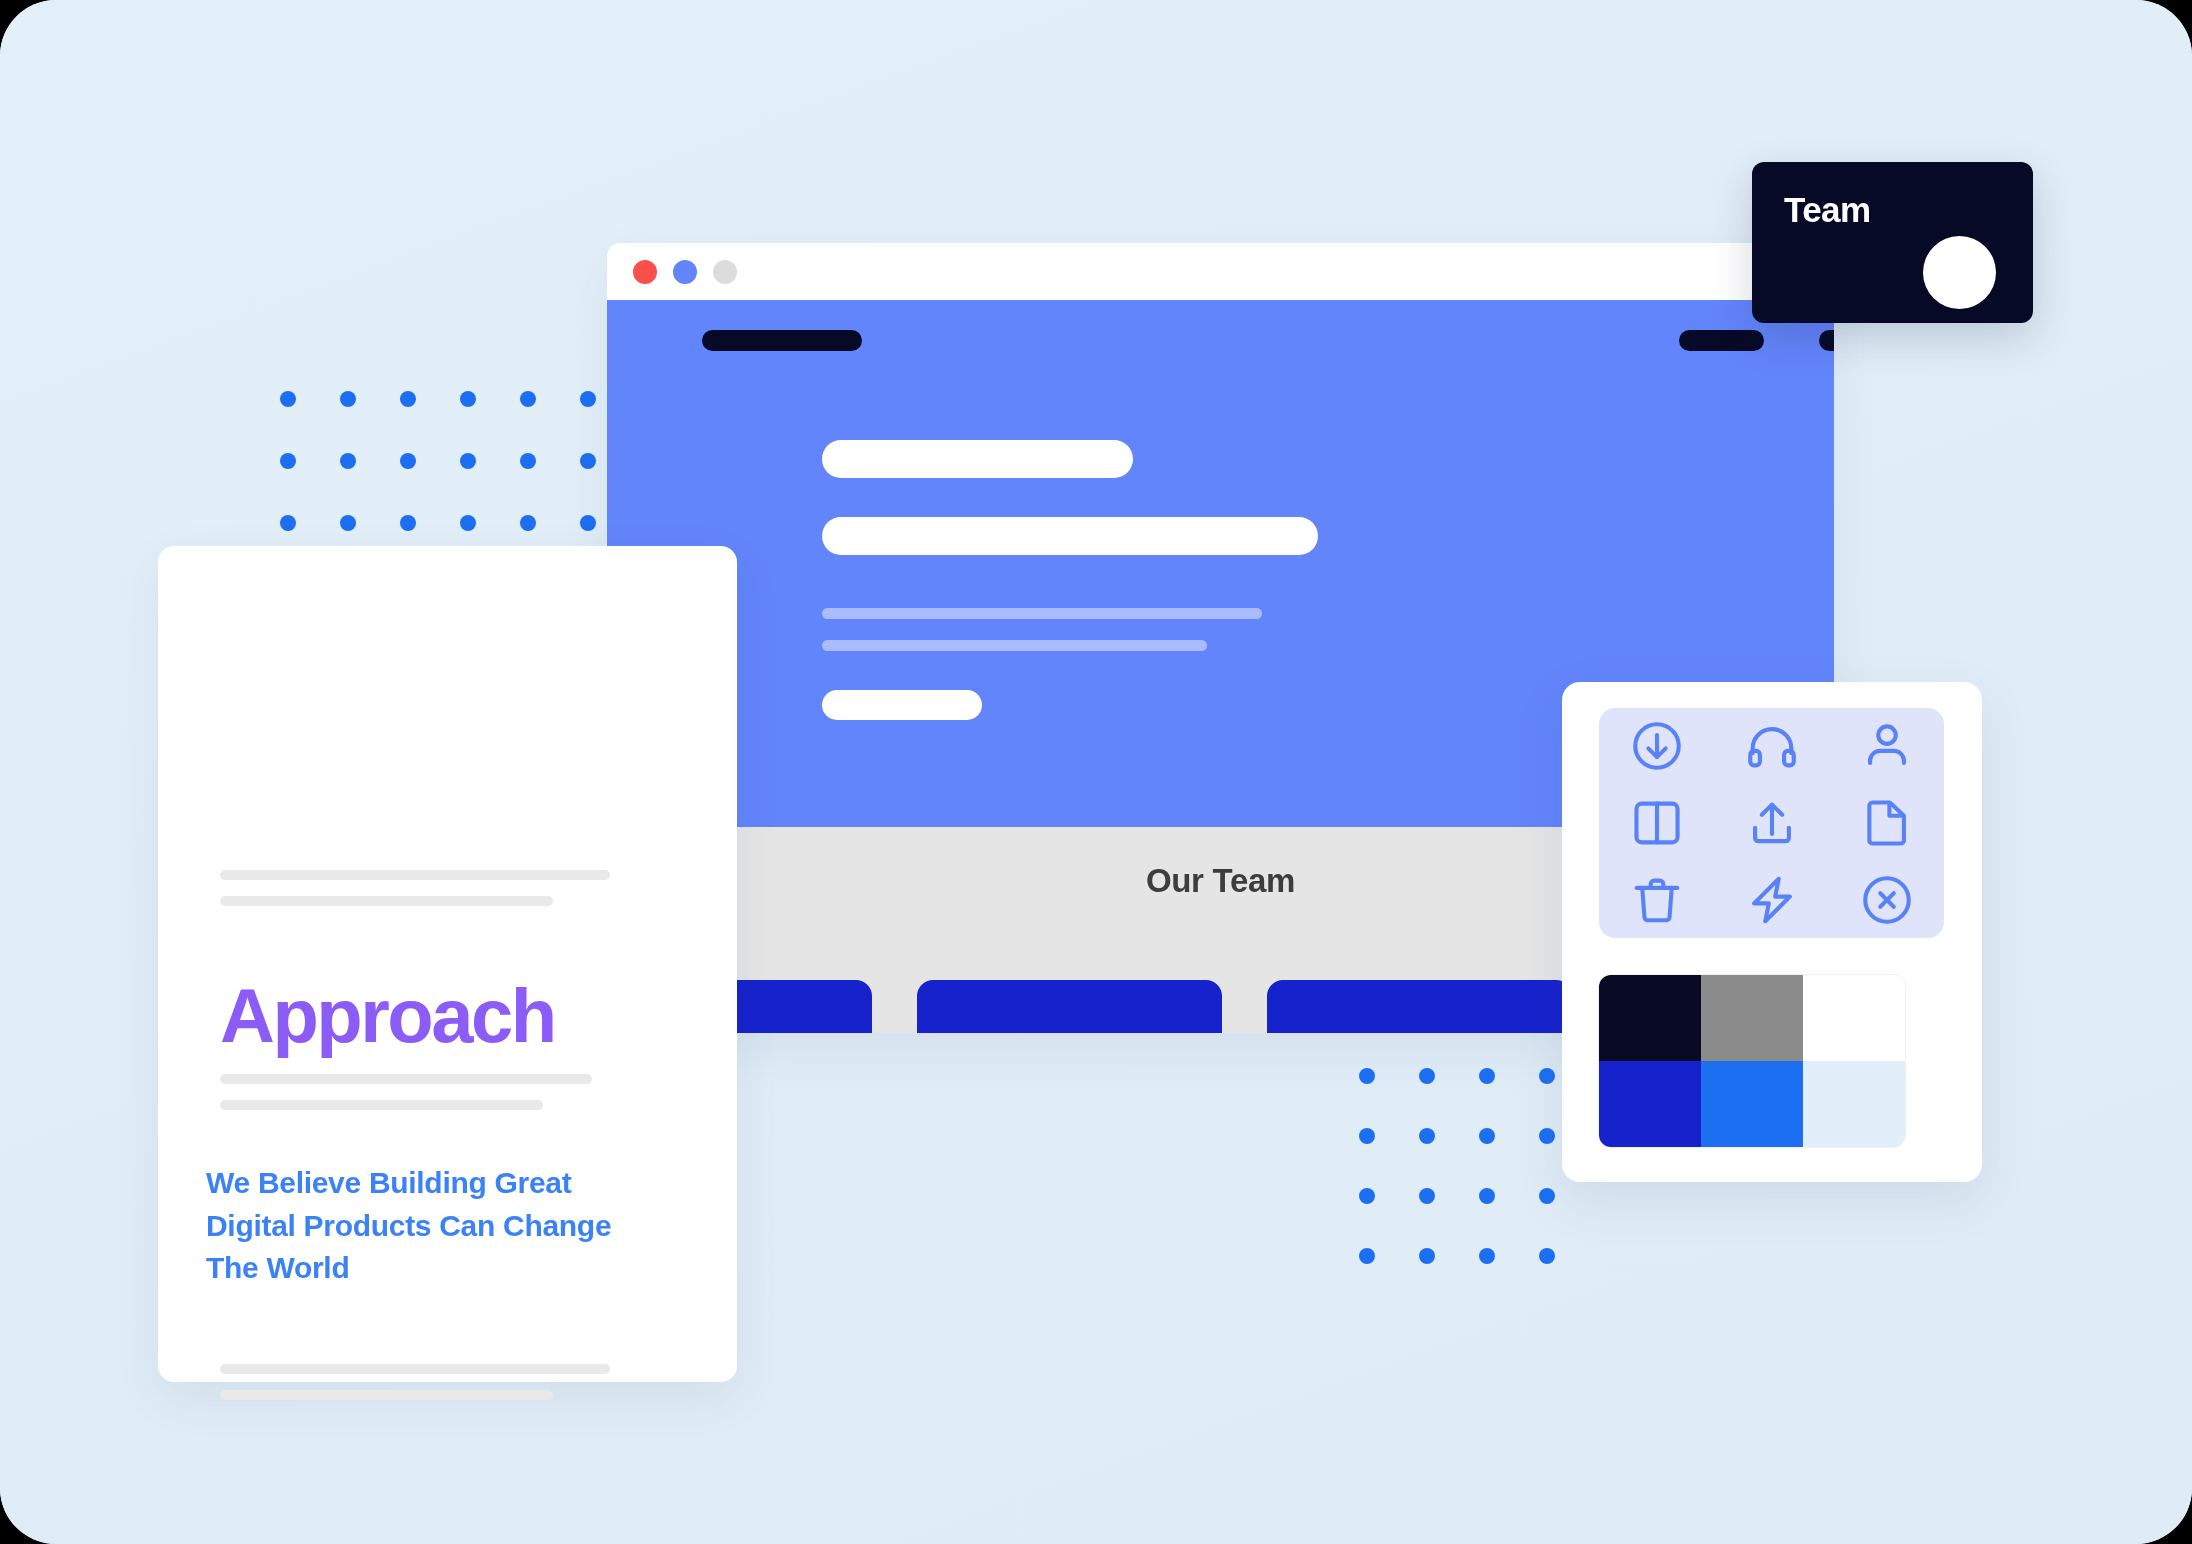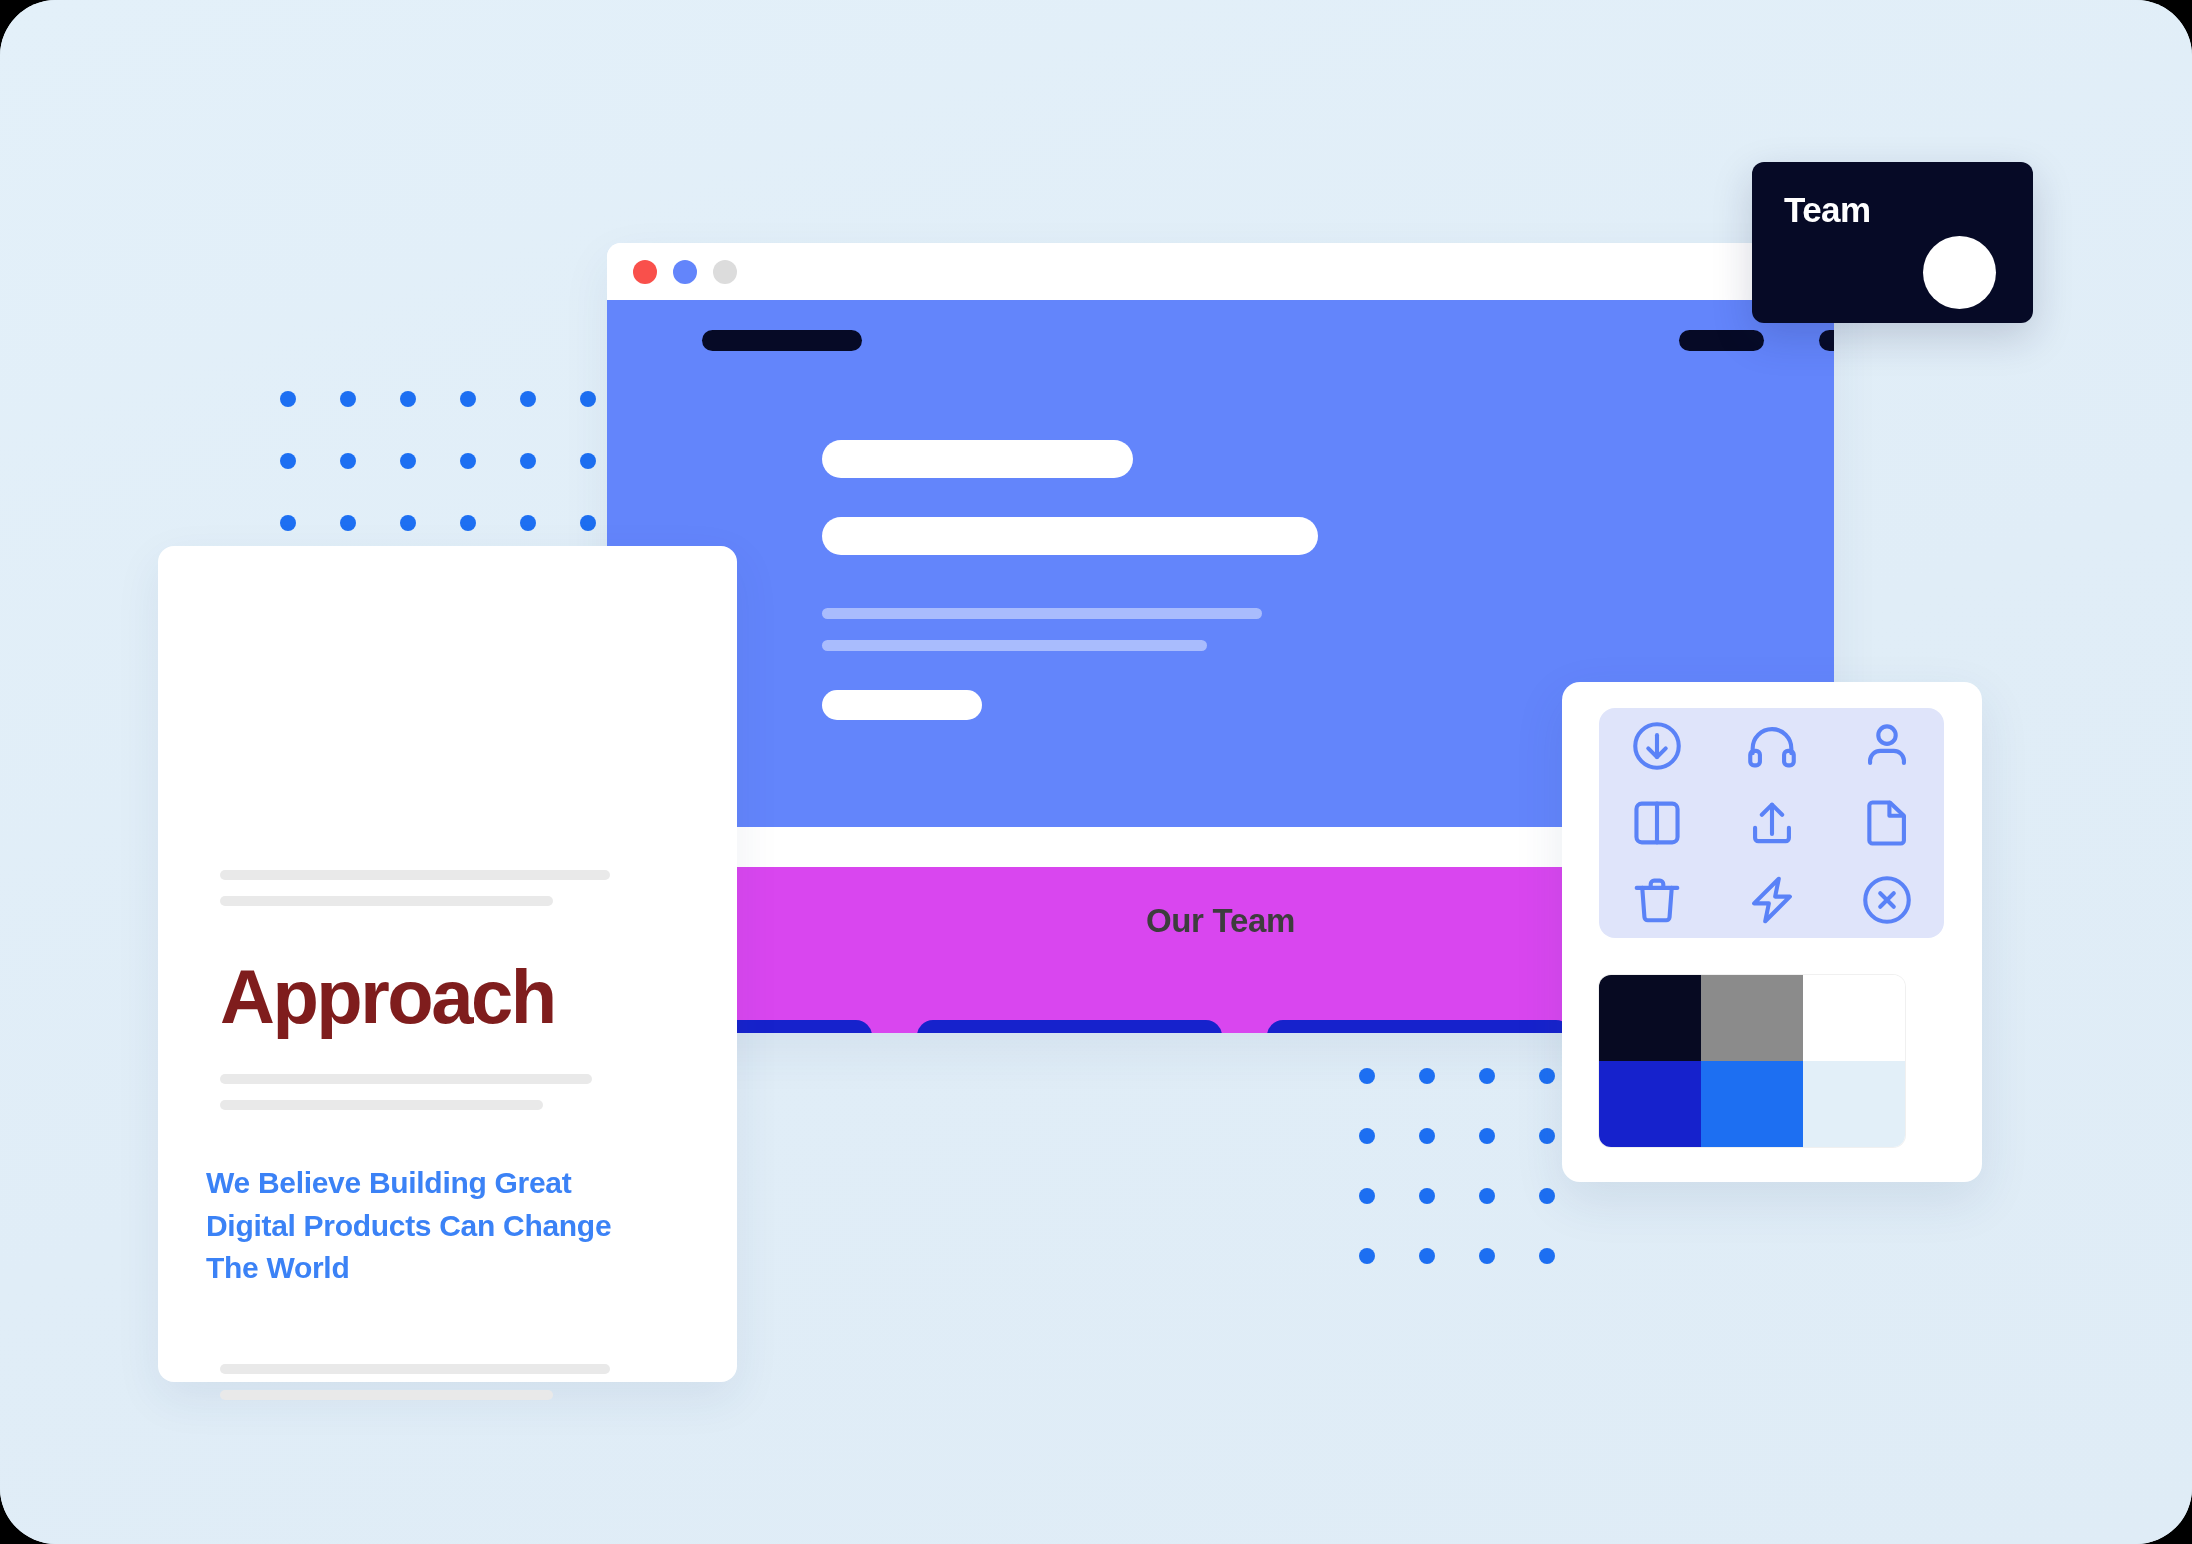--- a/index.html
+++ b/index.html
@@ -94,22 +94,21 @@
   .hero-bar { position: absolute; border-radius: 30px; }
   #hero-bar-title    { left: 215px; top: 140px; width: 311px; height: 38px; background: #ffffff; }
   #hero-bar-subtitle { left: 215px; top: 217px; width: 496px; height: 38px; background: #ffffff; }
   #hero-line-1       { left: 215px; top: 308px; width: 440px; height: 11px; background: #a9bcfd; border-radius: 8px; }
   #hero-line-2       { left: 215px; top: 340px; width: 385px; height: 11px; background: #a9bcfd; border-radius: 8px; }
   #hero-bar-cta      { left: 215px; top: 390px; width: 160px; height: 30px; background: #ffffff; border-radius: 20px; }
 
   #browser-team {
     position: relative;
     height: 206px;
-    background: #d946ef;
-    margin-top: 40px;
+    background: #e5e5e5;
   }
   #team-heading {
     position: absolute;
     top: 35px; left: 0; right: 0;
     text-align: center;
     font-size: 33px;
     font-weight: bold;
     color: #3d3d3d;
     letter-spacing: -0.3px;
   }
@@ -143,24 +142,24 @@
     font-weight: bold;
     color: #090b26;
     letter-spacing: -6px;
     line-height: 1;
   }
   .rule { position: absolute; background: #e9e9e9; border-radius: 6px; height: 10px; }
   #rule-1 { left: 62px;  top: 324px; width: 390px; }
   #rule-2 { left: 62px;  top: 350px; width: 333px; }
   #approach-word {
     position: absolute;
-    left: 62px; top: 413px;
+    left: 62px; top: 432px;
     font-size: 76px;
     font-weight: bold;
-    color: #7f1d1d;
+    color: #8b5cf6;
     letter-spacing: -2.5px;
     line-height: 1;
   }
   #rule-3 { left: 62px;  top: 528px; width: 372px; }
   #rule-4 { left: 62px;  top: 554px; width: 323px; }
   #tagline {
     position: absolute;
     left: 48px; top: 616px;
     width: 420px;
     font-size: 30px;

